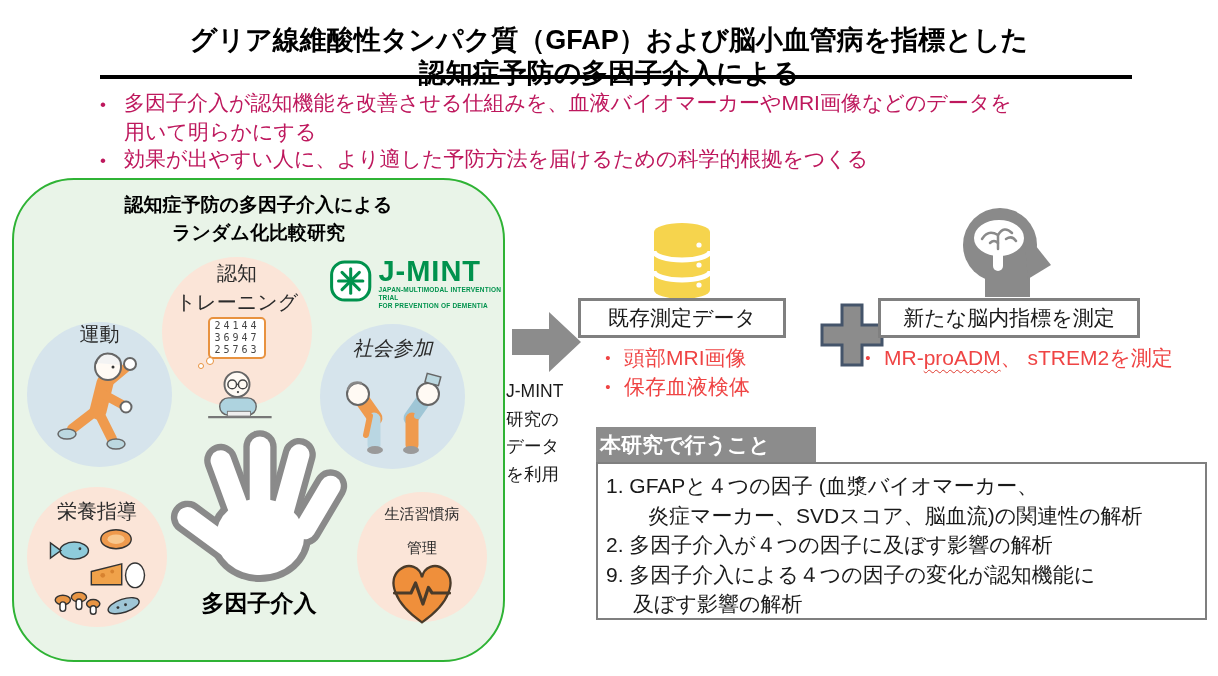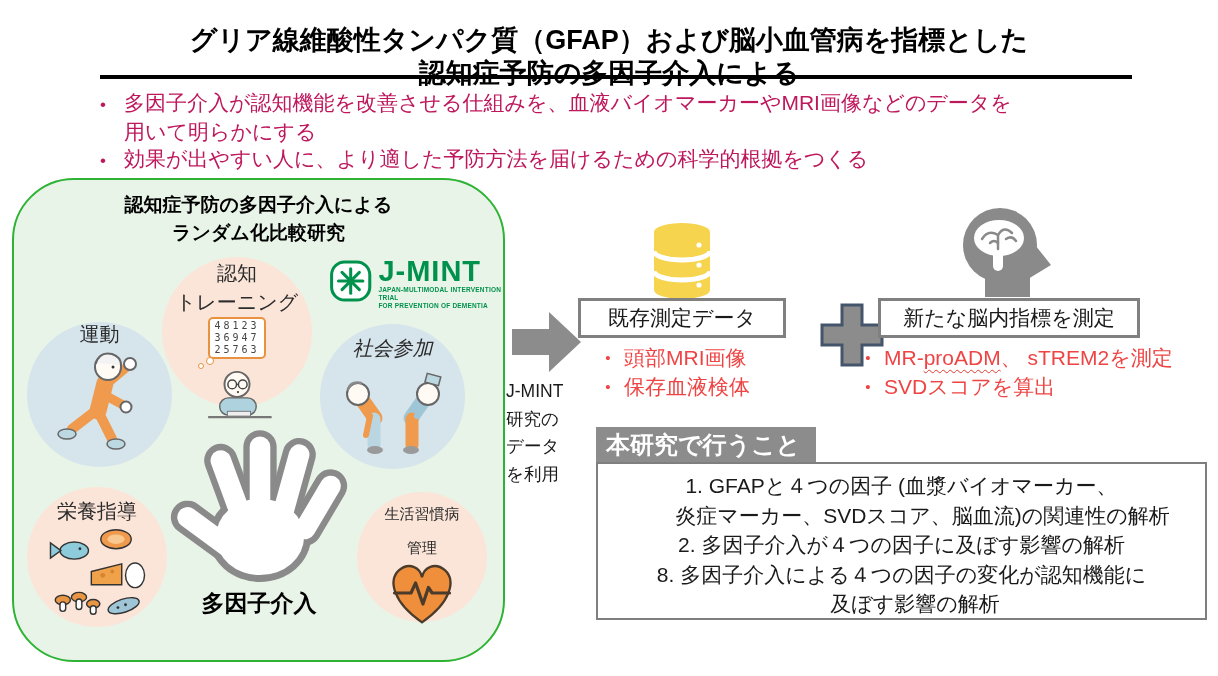--- a/index.html
+++ b/index.html
@@ -74,23 +74,23 @@
   .li-list{position:absolute;font-size:21px;line-height:28.5px;color:#ef4444;}
   .li-existing{left:592px;top:344px;}
   .li-new{left:852px;top:344px;}
   .li-row{display:flex;}
   .li-row::before{content:"•";font-size:15px;width:32px;flex:0 0 32px;text-align:center;}
   .wavy{text-decoration:underline;text-decoration-style:wavy;text-decoration-color:#e03c31;
         text-decoration-thickness:1px;text-underline-offset:4px;}
 
   
   .study-header{position:absolute;left:596px;top:427px;width:220px;height:35px;background:#8c8c8c;
-                color:#fff;font-size:24px;font-weight:bold;line-height:35px;padding-left:10px;box-sizing:border-box;}
+                color:#fff;font-size:21px;font-weight:bold;line-height:35px;padding-left:4px;box-sizing:border-box;}
   .study-box{position:absolute;left:596px;top:462px;width:611px;height:158px;border:2px solid #7f7f7f;
-             background:#fff;box-sizing:border-box;padding:7px 8px;font-size:21px;line-height:29.5px;color:#1a1a1a;text-align:center;}
+             background:#fff;box-sizing:border-box;padding:7px 8px;font-size:21px;line-height:29.5px;color:#1a1a1a;}
   .cont1{padding-left:27px;}
   .cont2{padding-left:42px;}
 </style>
 </head>
 <body>
 
 <div id="slide">
 
   <div class="title">
     <div>グリア線維酸性タンパク質（GFAP）および脳小血管病を指標とした</div>
@@ -150,21 +150,21 @@
           <path d="M46 16 Q50 4 62 7 Q71 10 71 18" fill="#f3f3f3" stroke="#666" stroke-width="2"></path>
           <circle cx="63" cy="20" r="1.5" fill="#333"></circle>
         </g>
       </svg>
     </div>
 
     <div class="circle c-peach c-cognitive">
       <div class="clabel">認知</div>
       <div class="clabel">トレーニング</div>
       <div class="think-grid">
-        <div>48123</div>
+        <div>24144</div>
         <div>36947</div>
         <div>25763</div>
       </div>
       <div class="think-dots">
           <i class="d1"></i>
           <i class="d2"></i>
         </div>
       <svg width="100" height="50" viewBox="0 0 100 52">
         <rect x="32" y="30" width="38" height="18" rx="9" fill="#aed3df" stroke="#666" stroke-width="1.5"></rect>
         <line x1="20" y1="50" x2="86" y2="50" stroke="#777" stroke-width="2.5"></line>
@@ -312,27 +312,24 @@
         <path d="M32 38 Q36 34 40 38"></path>
         <path d="M48 34 Q54 30 58 36"></path>
       </g>
     </svg>
   </div>
   <div class="measure-box box-new">新たな脳内指標を測定</div>
   <div class="li-list li-new">
     <div class="li-row">
       <span><span>MR-</span><span class="wavy">proADM</span><span>、 sTREM2を測定</span></span>
     </div>
-    <div class="li-row">
-      <span>SVDスコアを算出</span>
-    </div>
   </div>
 
   <div class="study-header">本研究で行うこと</div>
   <div class="study-box">
     <div>1. GFAPと４つの因子 (血漿バイオマーカー、</div>
     <div class="cont2">炎症マーカー、SVDスコア、脳血流)の関連性の解析</div>
     <div>2. 多因子介入が４つの因子に及ぼす影響の解析</div>
-    <div>8. 多因子介入による４つの因子の変化が認知機能に</div>
+    <div>9. 多因子介入による４つの因子の変化が認知機能に</div>
     <div class="cont1">及ぼす影響の解析</div>
   </div>
 
 </div>
 
 </body></html>

